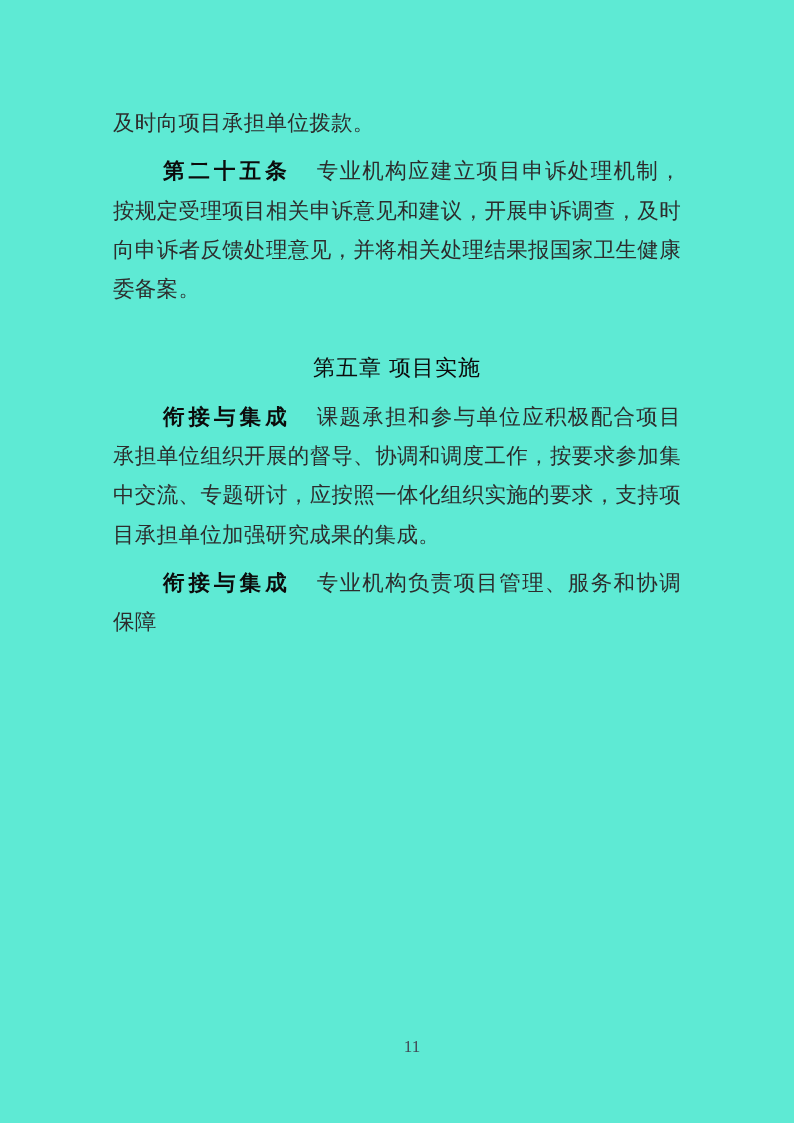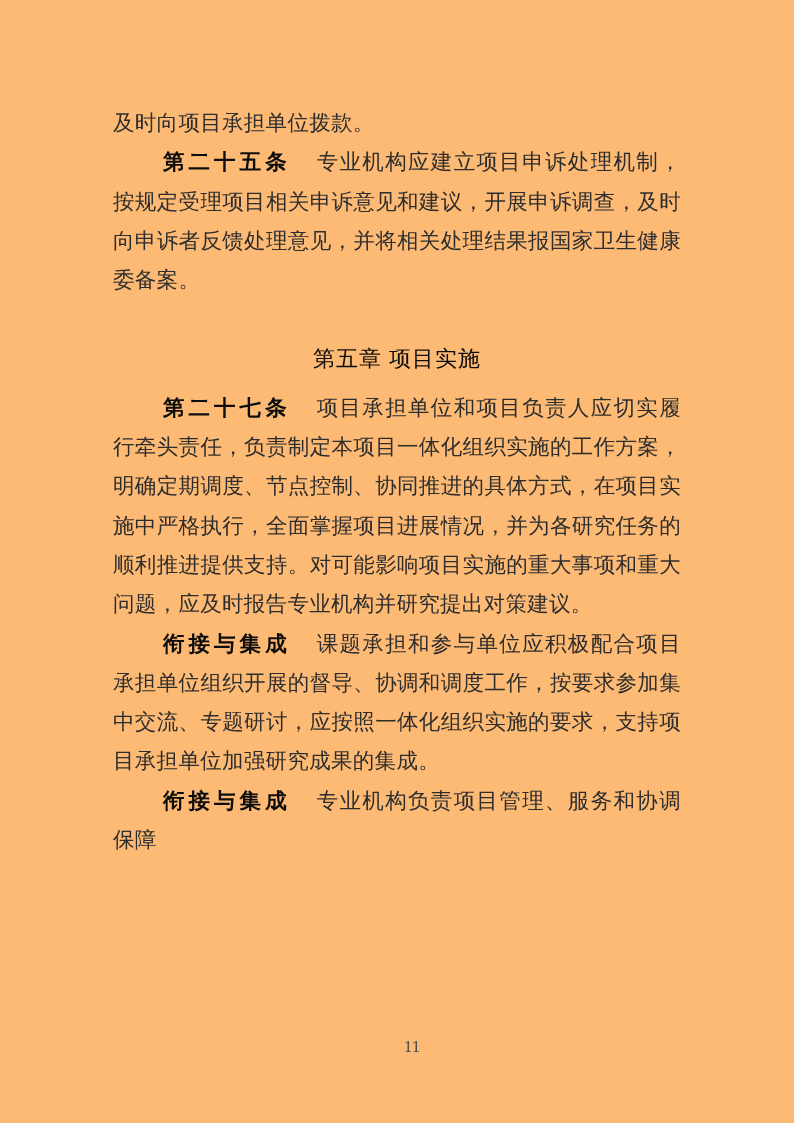--- a/index.html
+++ b/index.html
@@ -6,21 +6,21 @@
 
   html, body {
     background: #ffffff;
   }
 
   .page {
     position: relative;
     width: 794px;
     height: 1123px;
     margin: 0 auto;
-    background: #fdba74;
+    background: #5eead4;
     overflow: hidden;
     font-family: "Liberation Serif", "DejaVu Serif", serif;
   }
 
   .content {
     position: absolute;
     top: 104px;
     left: 113px;
     width: 568px;
     color: #2d2d2d;
@@ -34,20 +34,21 @@
   .para {
     text-align: justify;
   }
 
   .para.continuation {
     text-indent: 0;
   }
 
   .para.article {
     text-indent: 50px;
+    margin-top: 9px;
   }
 
   .article-label {
     font-family: "Liberation Sans", "DejaVu Sans", sans-serif;
     font-weight: bold;
     color: #0c0c0c;
     letter-spacing: 3px;
     margin-right: 26px;
     white-space: nowrap;
   }
@@ -85,21 +86,20 @@
 
   <div class="content">
 
     <p class="para continuation">及时向项目承担单位拨款。</p>
 
     <p class="para article"><span class="article-label">第二十五条</span><span>专业机构应建立项目申诉处理机制，按规定受理项目相关申诉意见和建议，开展申诉调查，及时向申诉者反馈处理意见，并将相关处理结果报国家卫生健康委备案。</span></p>
 
     <h2 class="chapter-heading">第五章 项目实施</h2>
 
 
-    <p class="para article"><span class="article-label">第二十七条</span><span>项目承担单位和项目负责人应切实履行牵头责任，负责制定本项目一体化组织实施的工作方案，明确定期调度、节点控制、协同推进的具体方式，在项目实施中严格执行，全面掌握项目进展情况，并为各研究任务的顺利推进提供支持。对可能影响项目实施的重大事项和重大问题，应及时报告专业机构并研究提出对策建议。</span></p>
 
     <p class="para article"><span class="article-label">衔接与集成</span><span>课题承担和参与单位应积极配合项目承担单位组织开展的督导、协调和调度工作，按要求参加集中交流、专题研讨，应按照一体化组织实施的要求，支持项目承担单位加强研究成果的集成。</span></p>
 
     <p class="para article"><span class="article-label">衔接与集成</span><span>专业机构负责项目管理、服务和协调保障</span></p>
 
   </div>
 
   <div class="page-number">11</div>
 
 </div>

